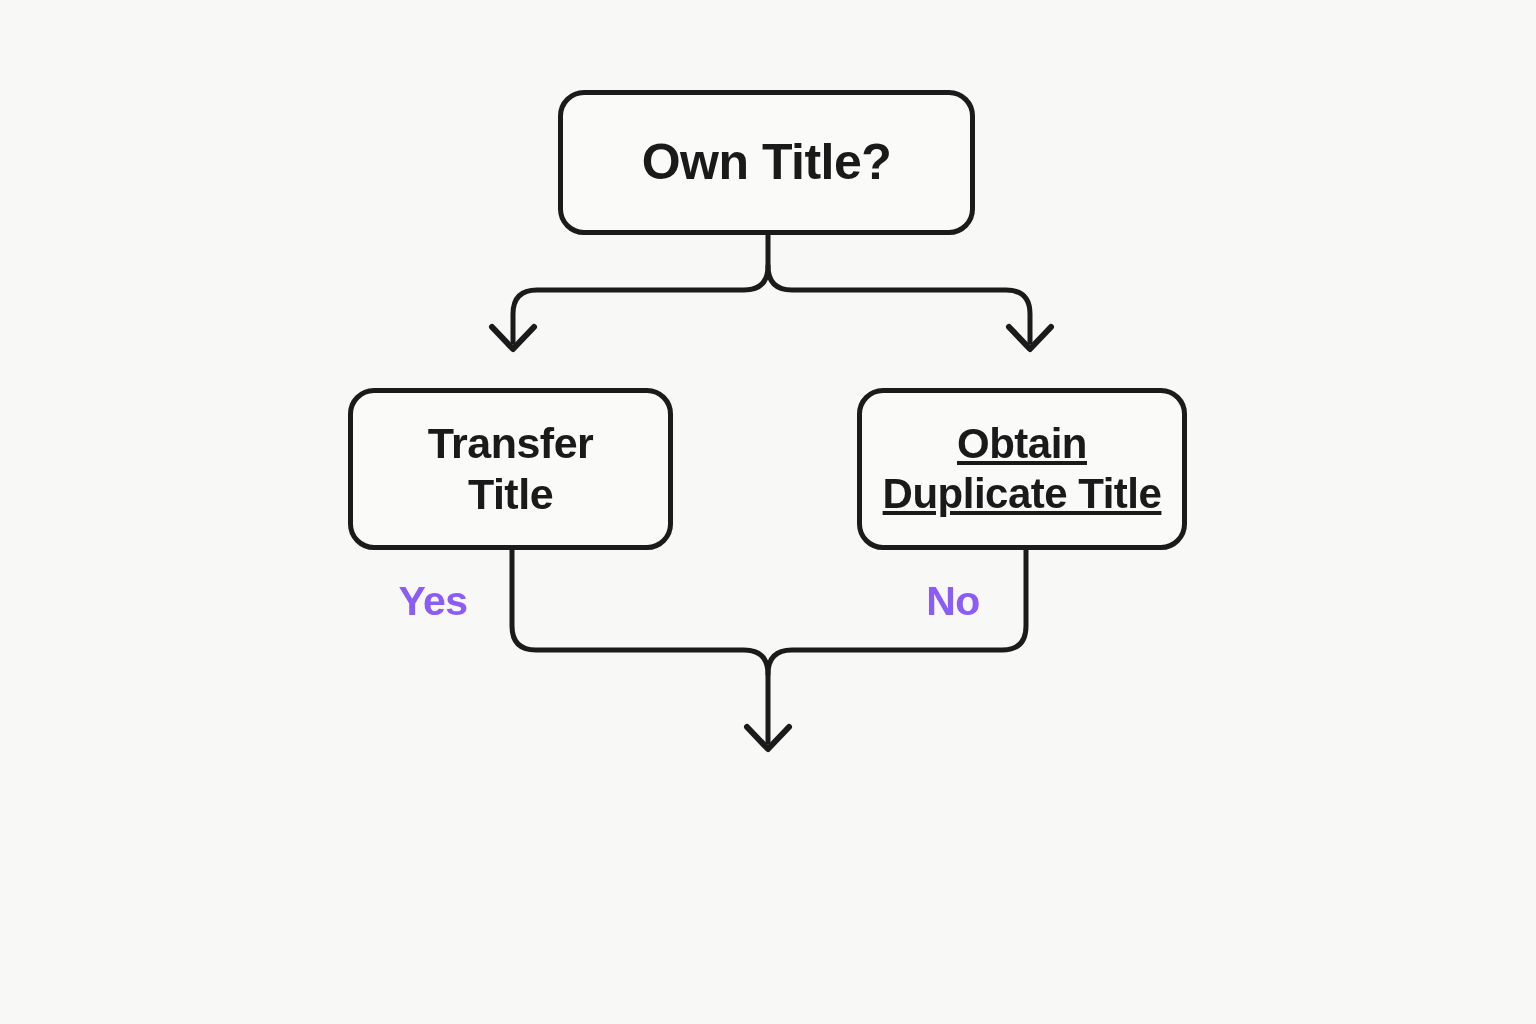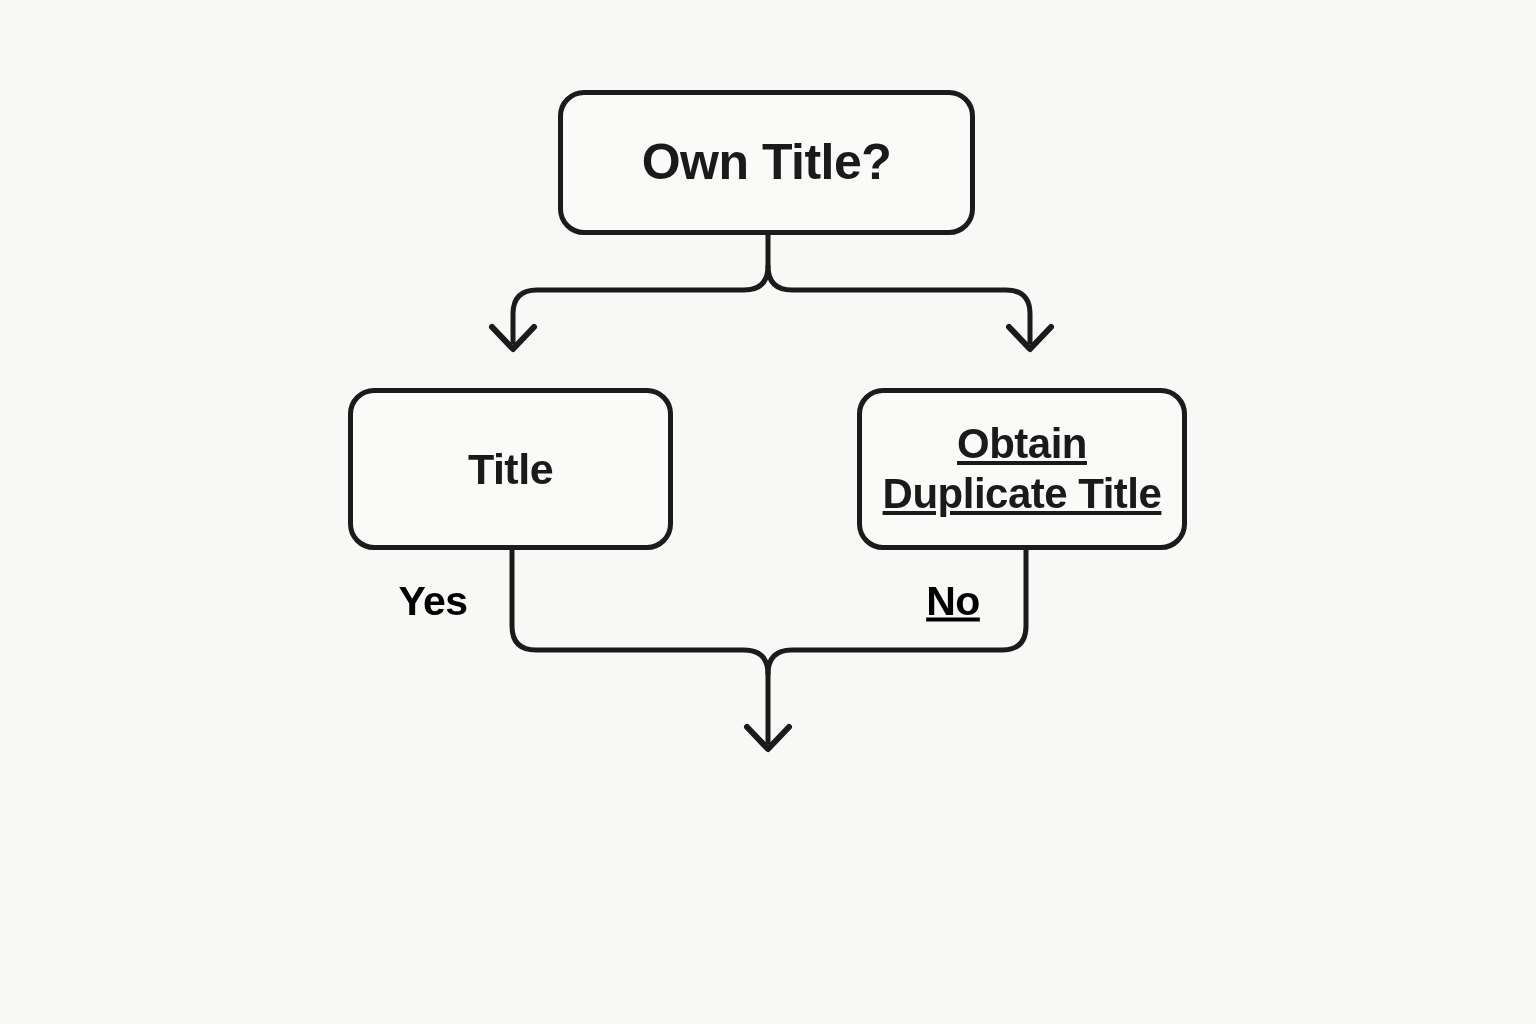--- a/index.html
+++ b/index.html
@@ -38,29 +38,29 @@
     letter-spacing: -0.5px;
     line-height: 1.18;
     margin-top: 20px;
   }
   .node-own-title   { left: 558px; top:  70px; width: 417px; height: 145px; font-size: 50px; }
   .node-transfer    { left: 348px; top: 368px; width: 325px; height: 162px; font-size: 43px; }
   .node-obtain      { left: 857px; top: 368px; width: 330px; height: 162px; font-size: 42px; text-decoration: underline; }
   .node-deregister  { left: 524px; top: 764px; width: 490px; height: 147px; font-size: 52px; }
   .edge-label {
     position: absolute;
-    color: #000000;
+    color: #8b5cf6;
     font-weight: 700;
     font-size: 41px;
     letter-spacing: -0.5px;
     transform: translate(-50%, -50%);
     white-space: nowrap;
   }
   .edge-label-yes { left: 433px; top: 601px; }
-  .edge-label-no  { left: 953px; top: 601px; text-decoration: underline; }
+  .edge-label-no  { left: 953px; top: 601px; }
   .line {
     fill: none;
     stroke: #1b1b1b;
     stroke-width: 5;
     stroke-linecap: round;
     stroke-linejoin: round;
   }
   .arrowhead {
     fill: none;
     stroke: #1b1b1b;
@@ -86,20 +86,21 @@
 
     <path class="line" d="M 1026 532 L 1026 626 Q 1026 650 1002 650 L 792 650 Q 768 650 768 674"></path>
     <path class="arrowhead" d="M 747 727 L 768 749 L 789 727"></path>
   </svg>
 
   <div class="node node-own-title">
     <span>Own Title?</span>
   </div>
 
   <div class="node node-transfer">
+    <span>Transfer</span>
     <span>Title</span>
   </div>
 
   <div class="node node-obtain">
     <span>Obtain</span>
     <span>Duplicate Title</span>
   </div>
 
 
   <div class="edge-label edge-label-yes">Yes</div>

